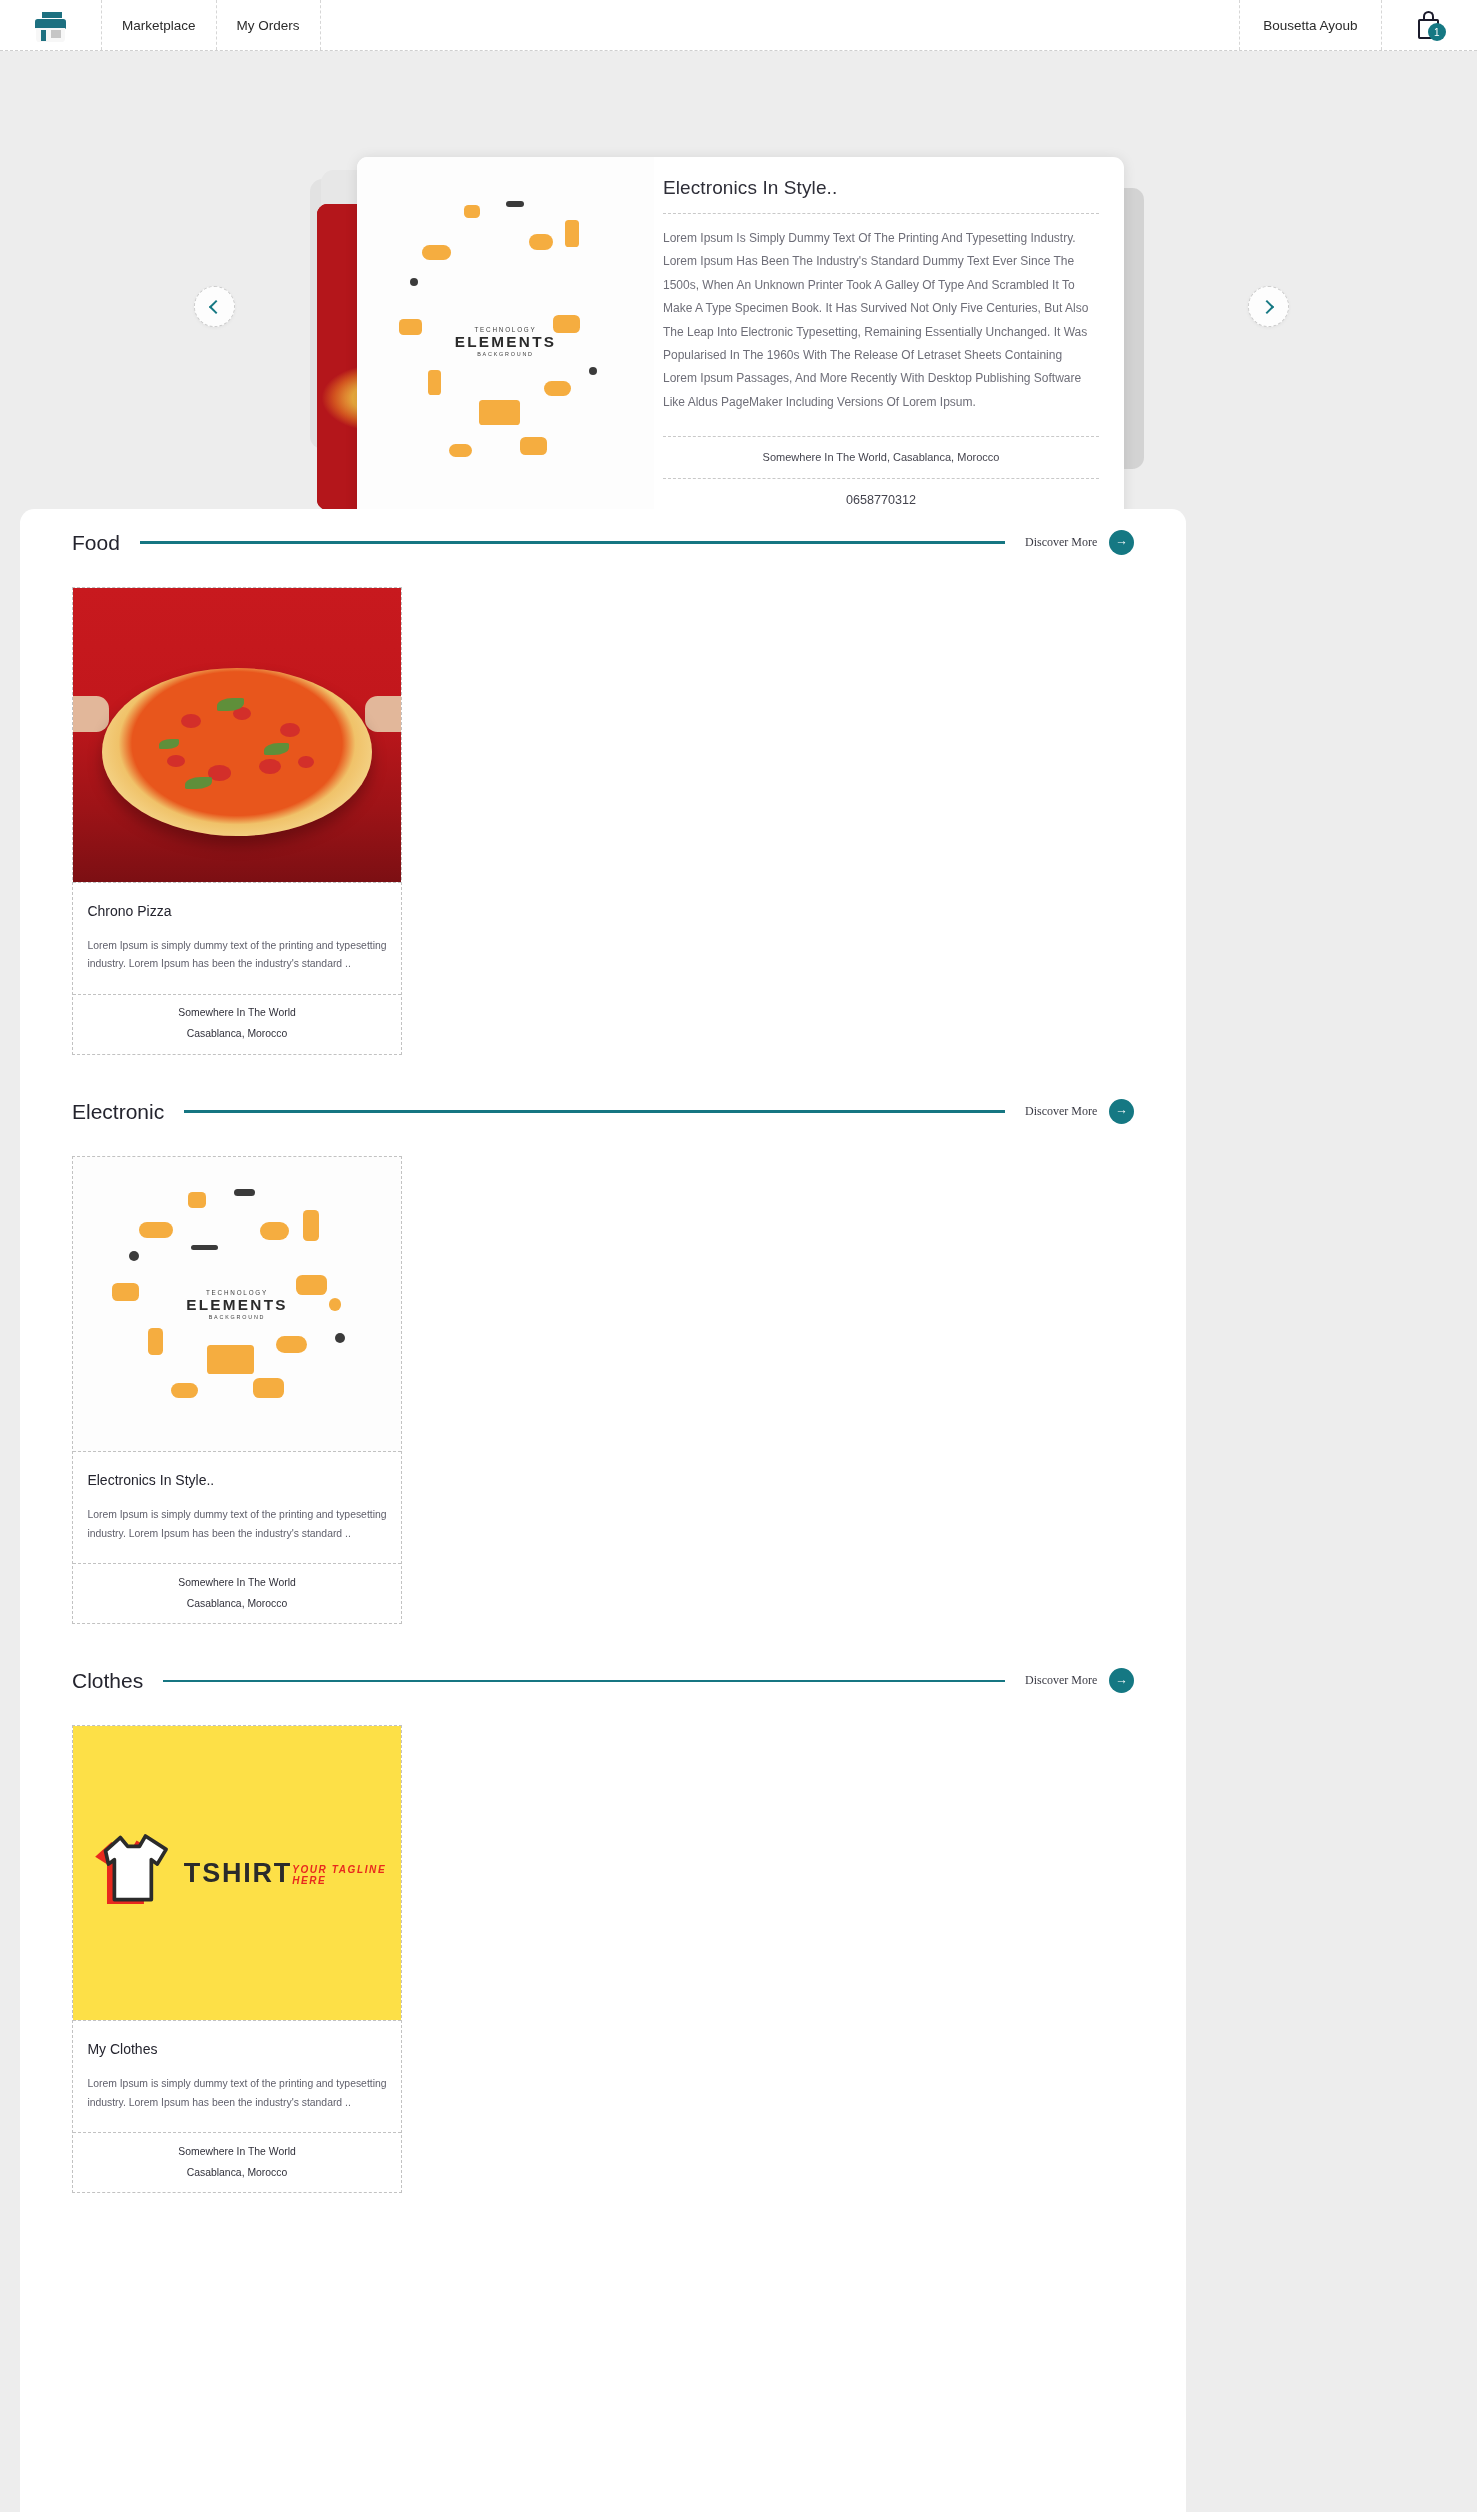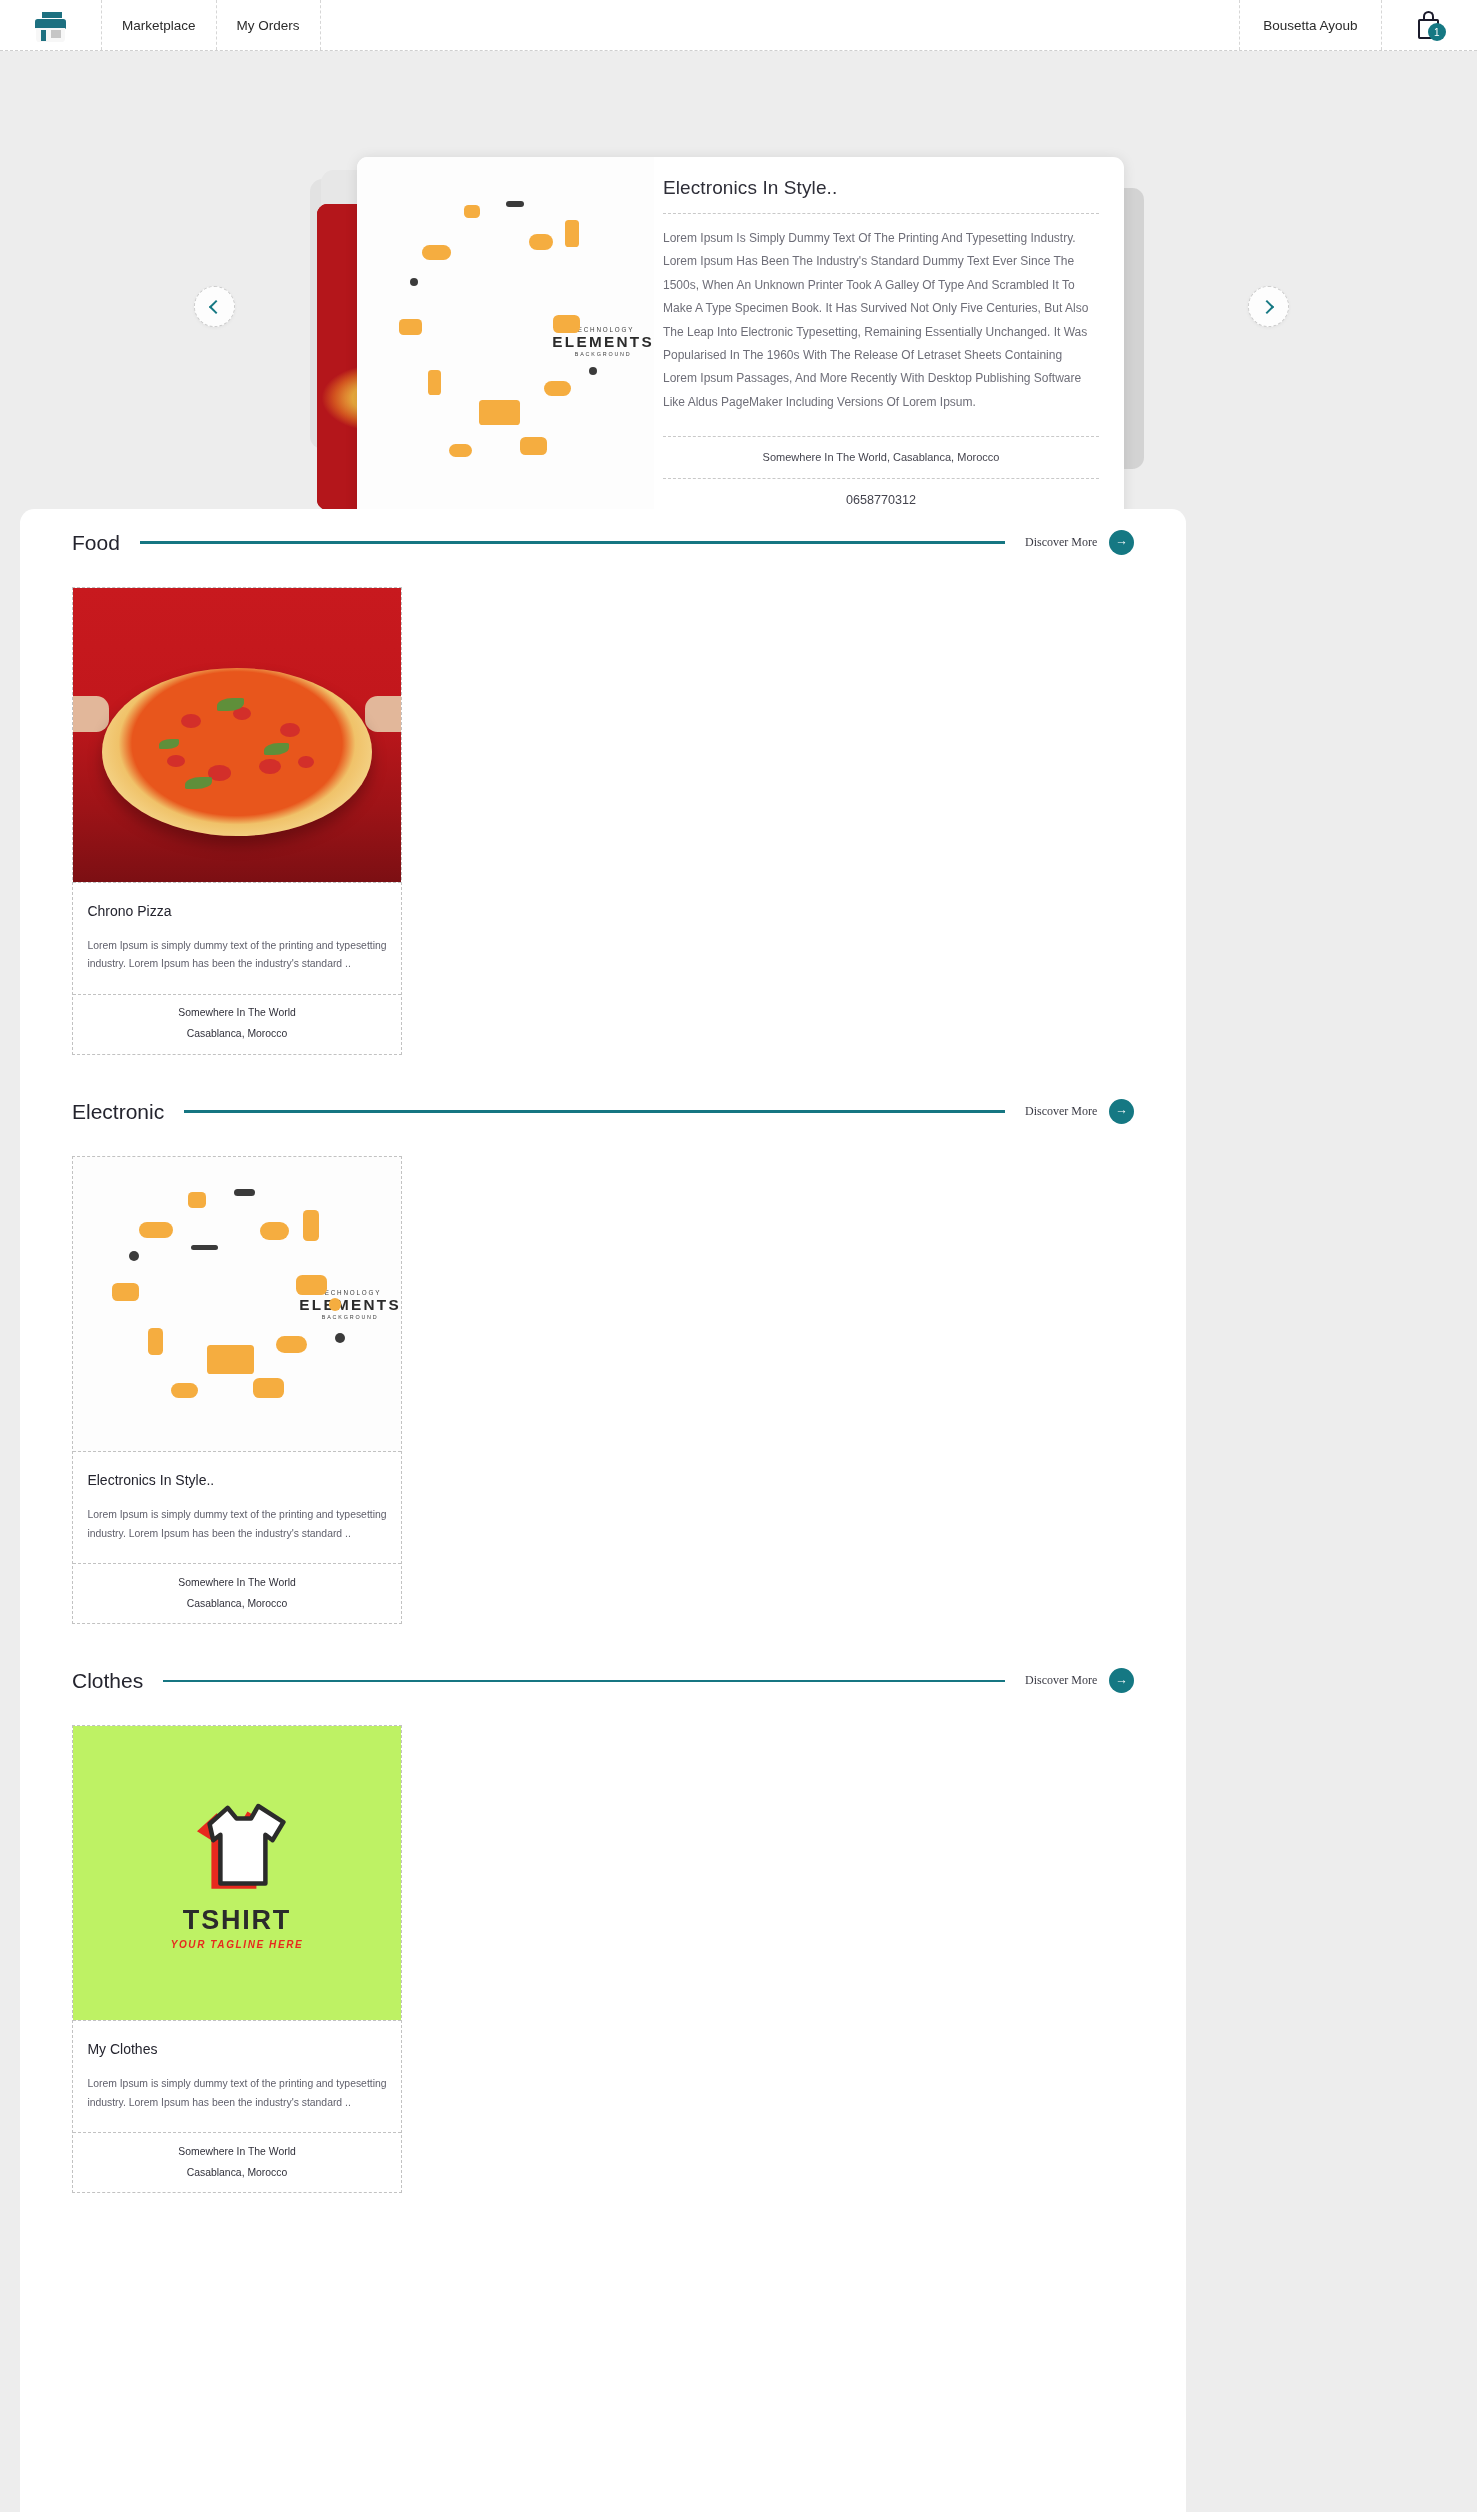--- a/index.html
+++ b/index.html
@@ -322,38 +322,38 @@
   }
   .pizza-art .hand {
     position: absolute; width: 49px; height: 36px;
     background: #e2b79a; border-radius: 12.6px;
   }
 
   
   .tech-art {
     position: absolute; inset: 0;
     background: #fdfdfd;
-    display: flex; align-items: center; justify-content: flex-end;
+    display: flex; align-items: center; justify-content: center;
   }
   .tech-word { text-align: center; }
   .tech-word .t1 { font-size: 6.3px; letter-spacing: 1.8px; color: #3d3d3d; }
   .tech-word .t2 { font-size: 15.3px; letter-spacing: 2.3px; color: #2b2b2b; font-weight: bold; }
   .tech-word .t3 { font-size: 5.4px; letter-spacing: 1.8px; color: #3d3d3d; }
   .tech-dot {
     position: absolute; border-radius: 4.5px; background: #f5ad40;
   }
   .tech-dark {
     position: absolute; border-radius: 3.6px; background: #3b3b3b;
   }
 
   
   .tshirt-art {
     position: absolute; inset: 0;
-    background: #bef264;
-    display: flex; flex-direction: column;
+    background: #fde047;
+    display: flex; flex-direction: row;
     align-items: center; justify-content: center;
   }
   .tshirt-word { font-size: 27px; font-weight: bold; letter-spacing: 1.8px; color: #2b2b2b; }
   .tshirt-tag { font-size: 10px; font-weight: bold; letter-spacing: 1.6px; color: #e8291e; margin-top: 2.7px; font-style: italic; }
 
   .card-body {
     padding: 20px 14.4px 20px 14.4px;
     border-bottom: 0.9px dashed #c2c2c2;
   }
   .card-title {

